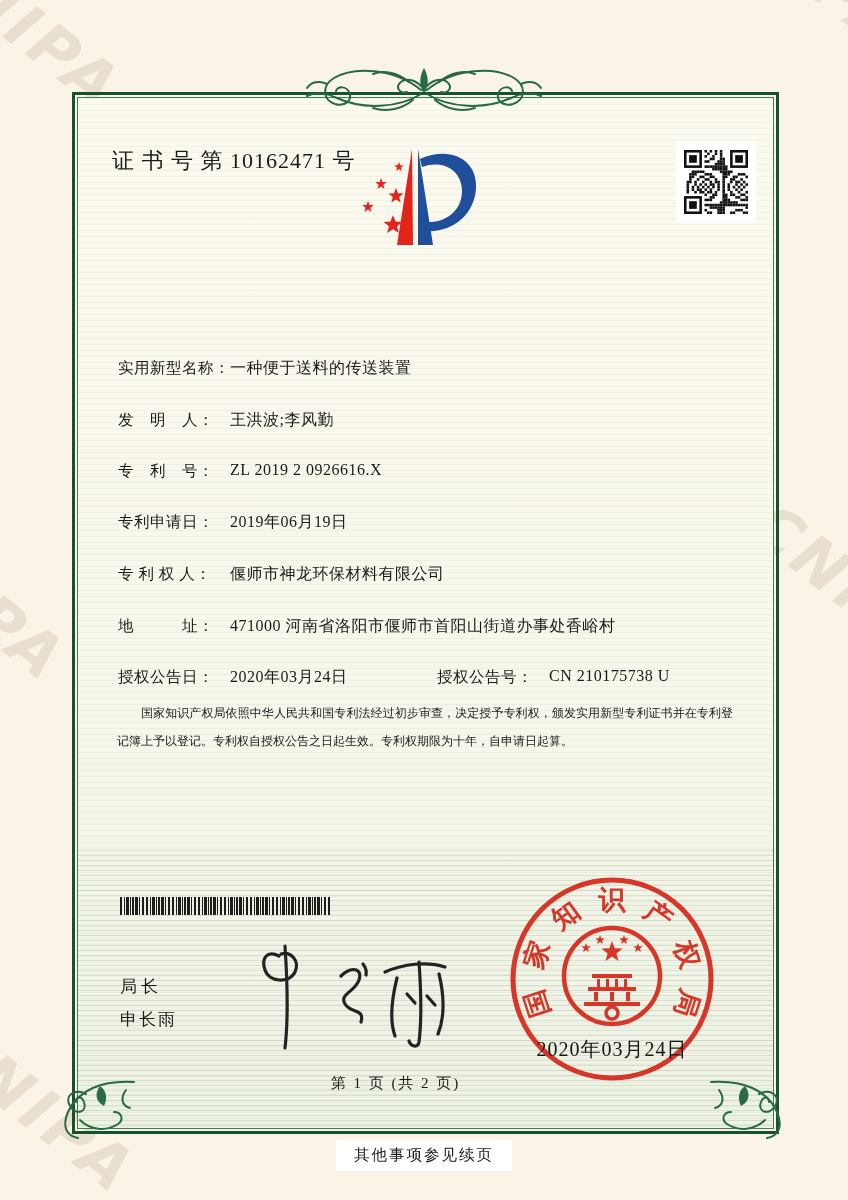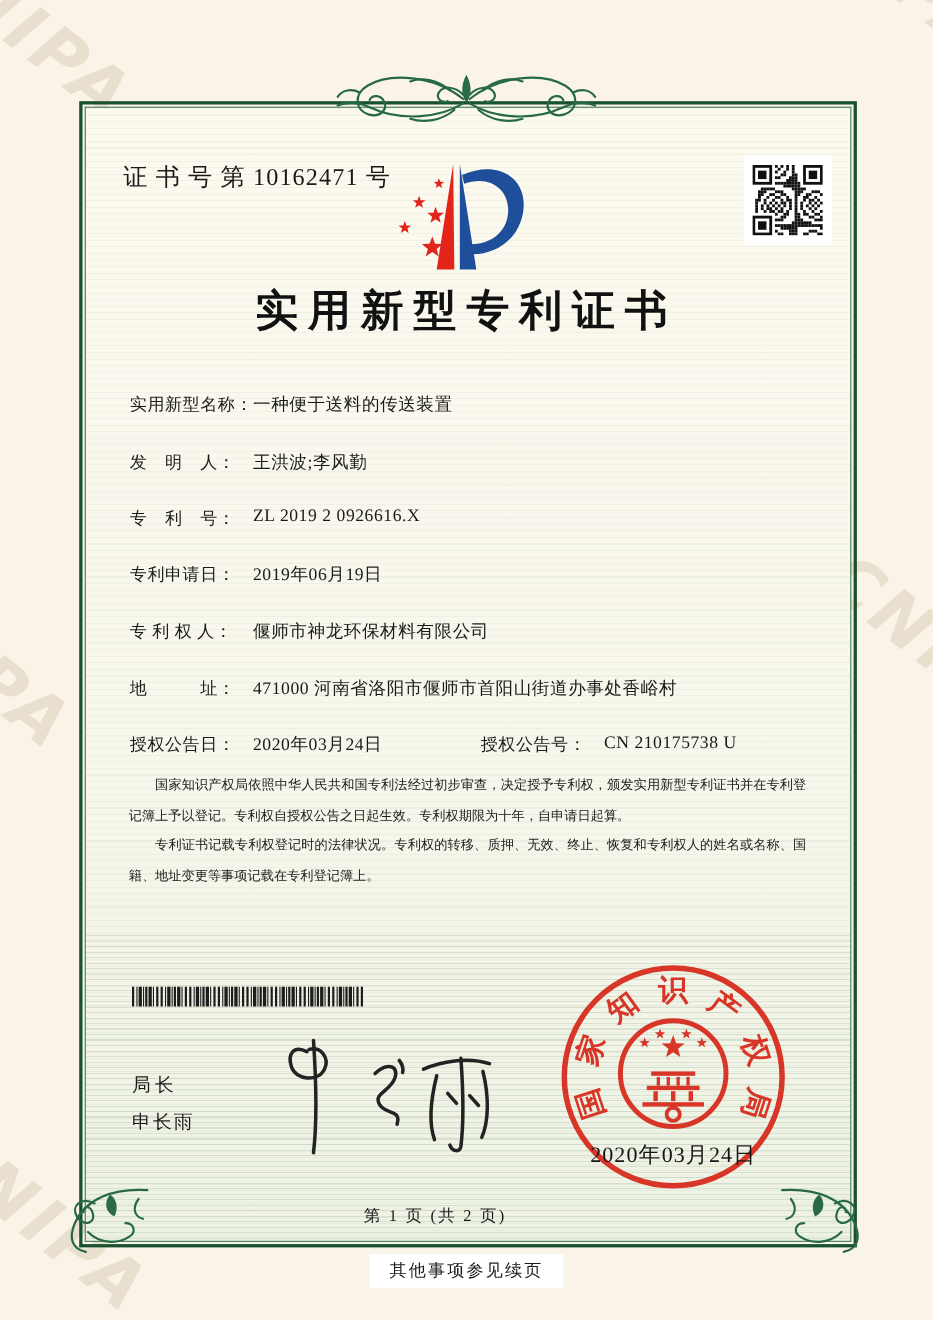--- a/index.html
+++ b/index.html
@@ -37,21 +37,21 @@
   .barcode{position:absolute;left:120px;top:897px;width:216px;height:18px;z-index:4;display:flex;}
   .barcode div{background:#1d1d1d;height:100%;flex:0 0 auto;}
   .signer-title{position:absolute;left:120px;top:975px;z-index:5;font-size:17px;letter-spacing:4px;
              font-family:Liberation Serif, serif;font-weight:500;}
   .signer-name{position:absolute;left:120px;top:1008px;z-index:5;font-size:17px;letter-spacing:2px;
              font-family:"Liberation Sans","DejaVu Sans",sans-serif;font-weight:500;}
   .signature{position:absolute;left:245px;top:942px;z-index:5;}
   .seal{position:absolute;left:507px;top:874px;z-index:6;opacity:0.93;}
   .seal-date{position:absolute;left:500px;top:1036px;width:224px;z-index:7;text-align:center;
              font-size:20px;letter-spacing:1px;color:#151515;}
-  .page-info{position:absolute;left:72px;width:647px;top:1096px;z-index:4;text-align:center;
+  .page-info{position:absolute;left:72px;width:647px;top:1074px;z-index:4;text-align:center;
              font-size:15px;letter-spacing:2px;}
   .cont-note{position:absolute;left:50%;transform:translateX(-50%);top:1140px;z-index:4;
              background:#ffffff;padding:5px 18px;font-size:15.5px;letter-spacing:2px;white-space:nowrap;}
 </style>
 </head>
 <body>
 
 <div class="page">
 
   <div class="wm" style="left:-95px;top:-12px">CNIPA</div>
@@ -334,21 +334,20 @@
         <rect x="2" y="2" width="3" height="3" fill="#111"></rect>
         <rect x="18" y="0" width="7" height="7" fill="#111"></rect>
         <rect x="19" y="1" width="5" height="5" fill="#fff"></rect>
         <rect x="20" y="2" width="3" height="3" fill="#111"></rect>
         <rect x="0" y="18" width="7" height="7" fill="#111"></rect>
         <rect x="1" y="19" width="5" height="5" fill="#fff"></rect>
         <rect x="2" y="20" width="3" height="3" fill="#111"></rect>
       </svg>
   </div>
 
-  <div class="doc-title">实用新型专利证书</div>
 
   <div class="f-row" style="top:358px">
     <span class="f-label">实用新型名称：</span>
     <span class="f-value">一种便于送料的传送装置</span>
   </div>
   <div class="f-row" style="top:410px">
     <span class="f-label">发　明　人：</span>
     <span class="f-value">王洪波;李风勤</span>
   </div>
   <div class="f-row" style="top:461px">
@@ -369,21 +368,20 @@
   </div>
   <div class="f-row" style="top:667px">
     <span class="f-label">授权公告日：</span>
     <span class="f-value">2020年03月24日</span>
     <span class="f-label2">授权公告号：</span>
     <span class="f-value2">CN 210175738 U</span>
   </div>
 
   <div class="body-text">
     <p>国家知识产权局依照中华人民共和国专利法经过初步审查，决定授予专利权，颁发实用新型专利证书并在专利登记簿上予以登记。专利权自授权公告之日起生效。专利权期限为十年，自申请日起算。</p>
-    <p>专利证书记载专利权登记时的法律状况。专利权的转移、质押、无效、终止、恢复和专利权人的姓名或名称、国籍、地址变更等事项记载在专利登记簿上。</p>
   </div>
 
   <div id="barcode" class="barcode">
       <div style="width: 2px; margin-right: 2px;"></div>
       <div style="width: 1px; margin-right: 1px;"></div>
       <div style="width: 3px; margin-right: 1px;"></div>
       <div style="width: 1px; margin-right: 1px;"></div>
       <div style="width: 2px; margin-right: 1px;"></div>
       <div style="width: 3px; margin-right: 1px;"></div>
       <div style="width: 1px; margin-right: 2px;"></div>

